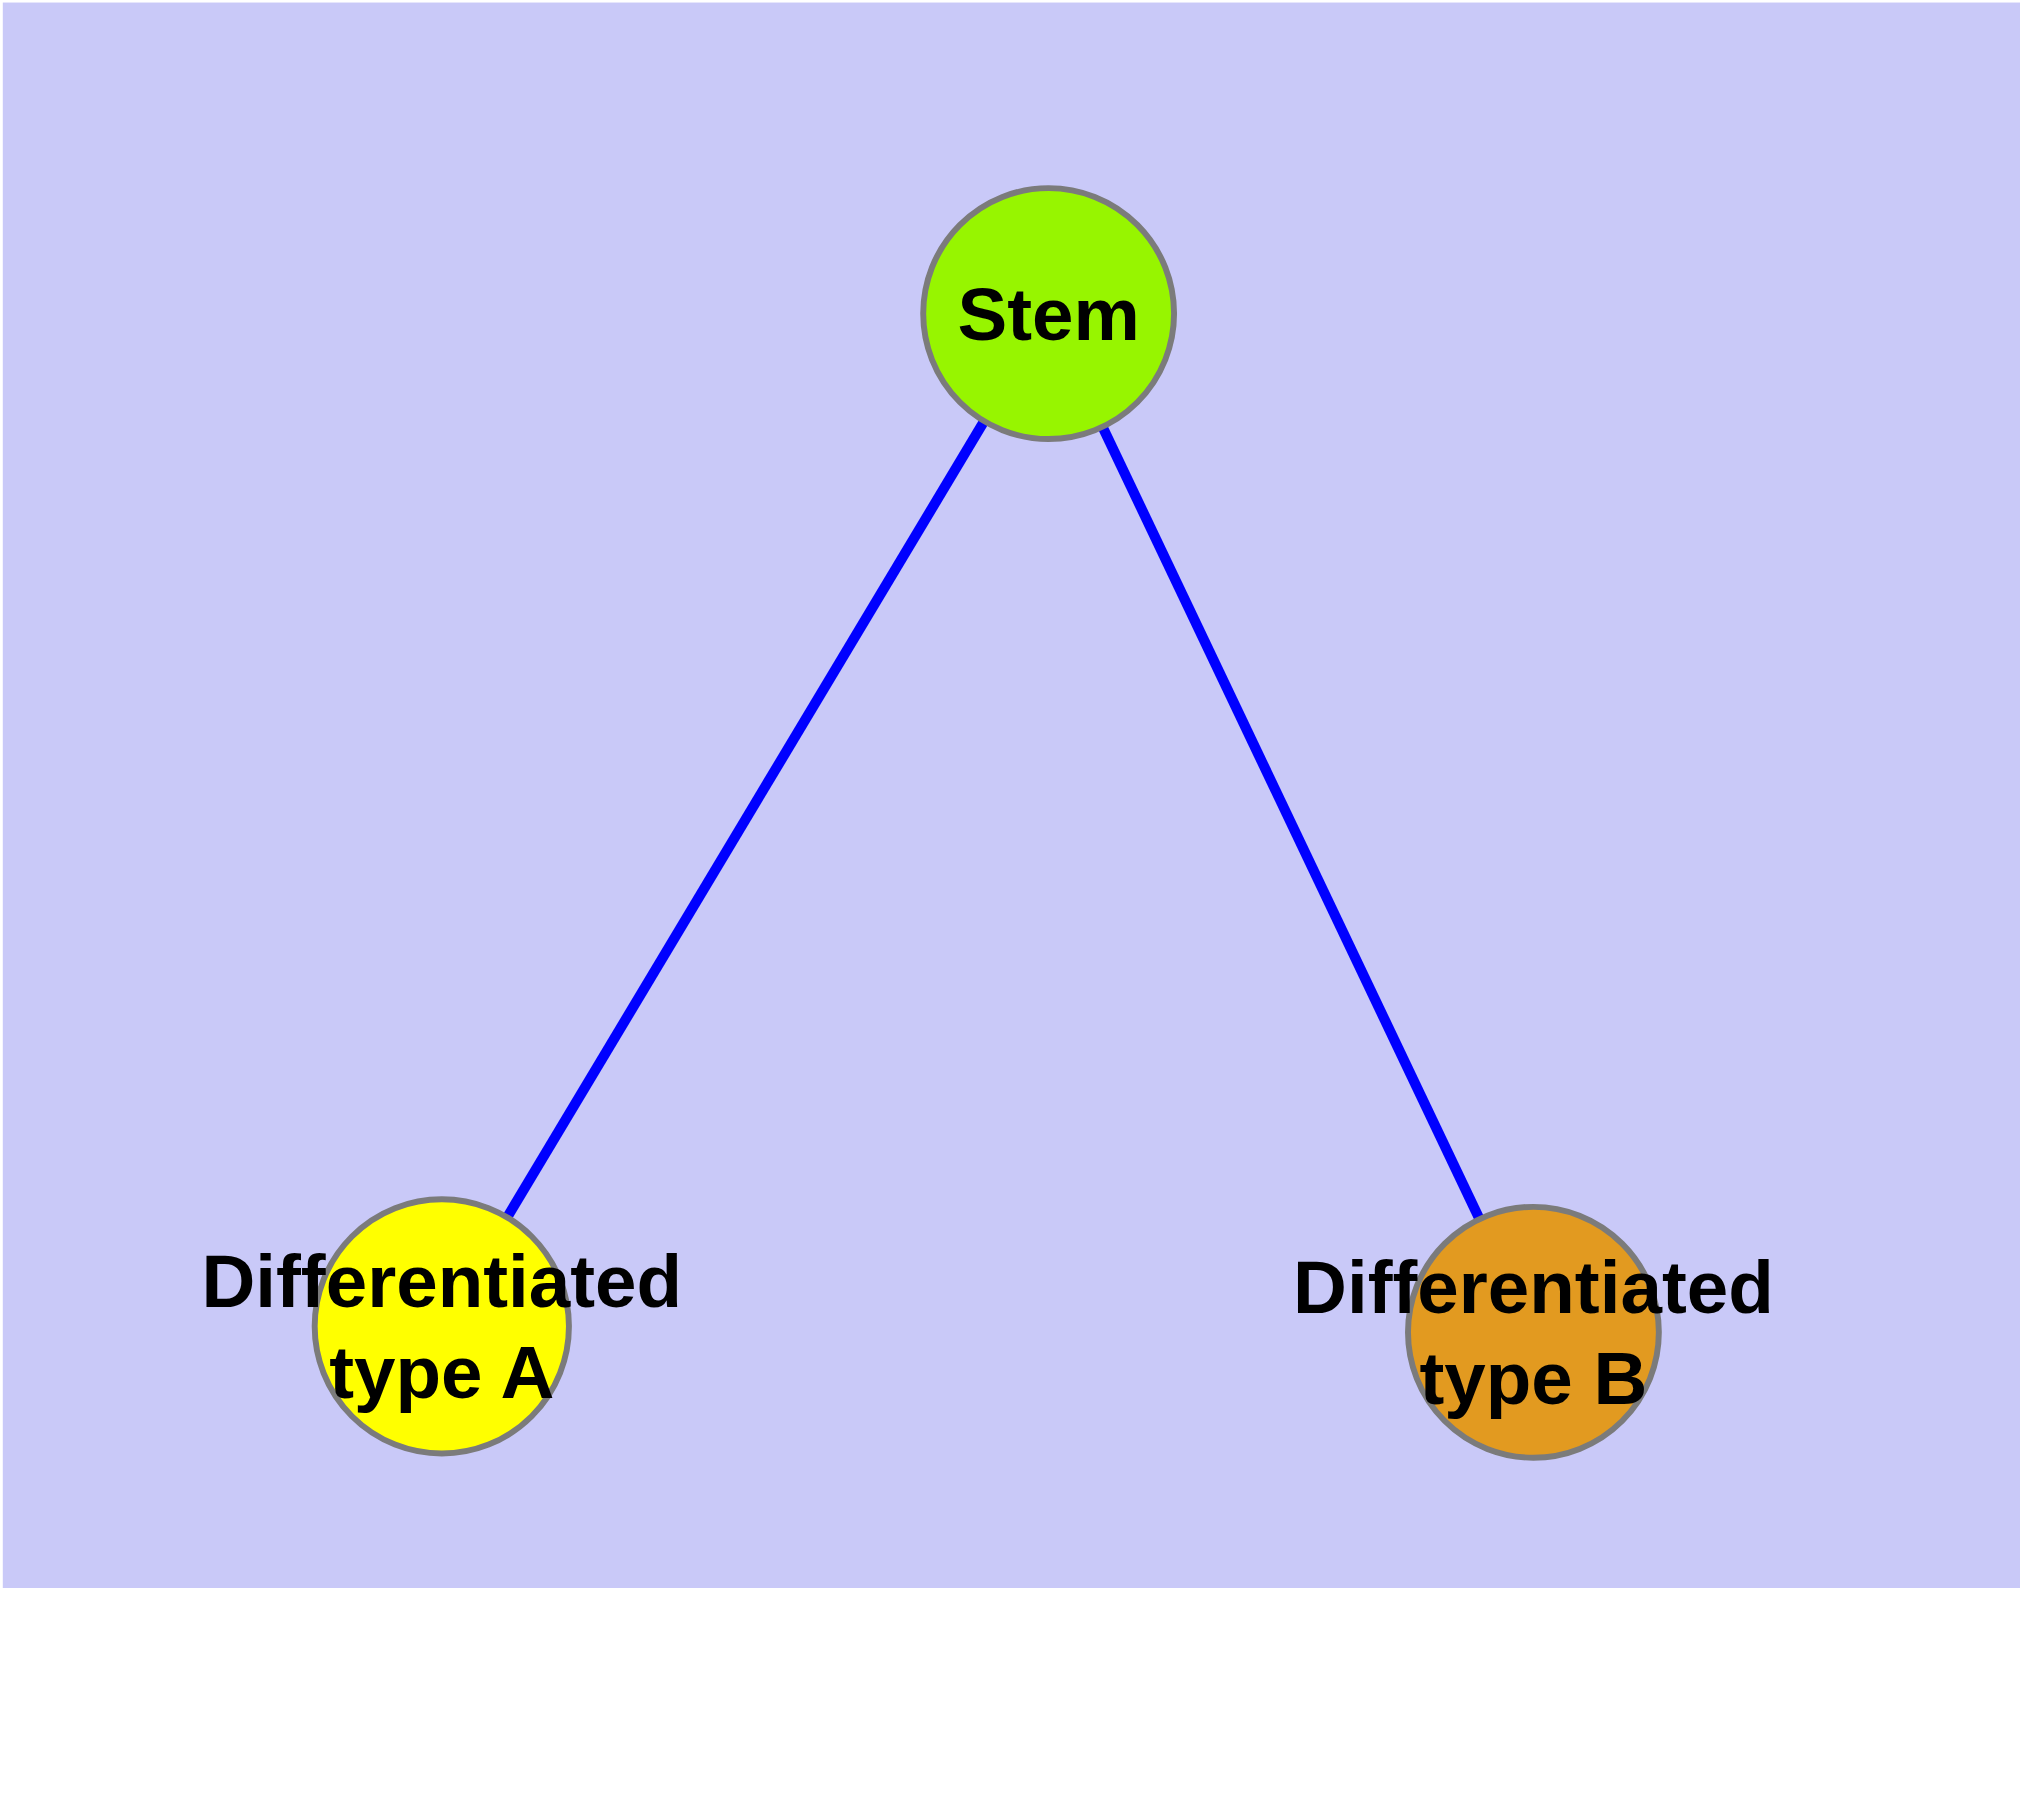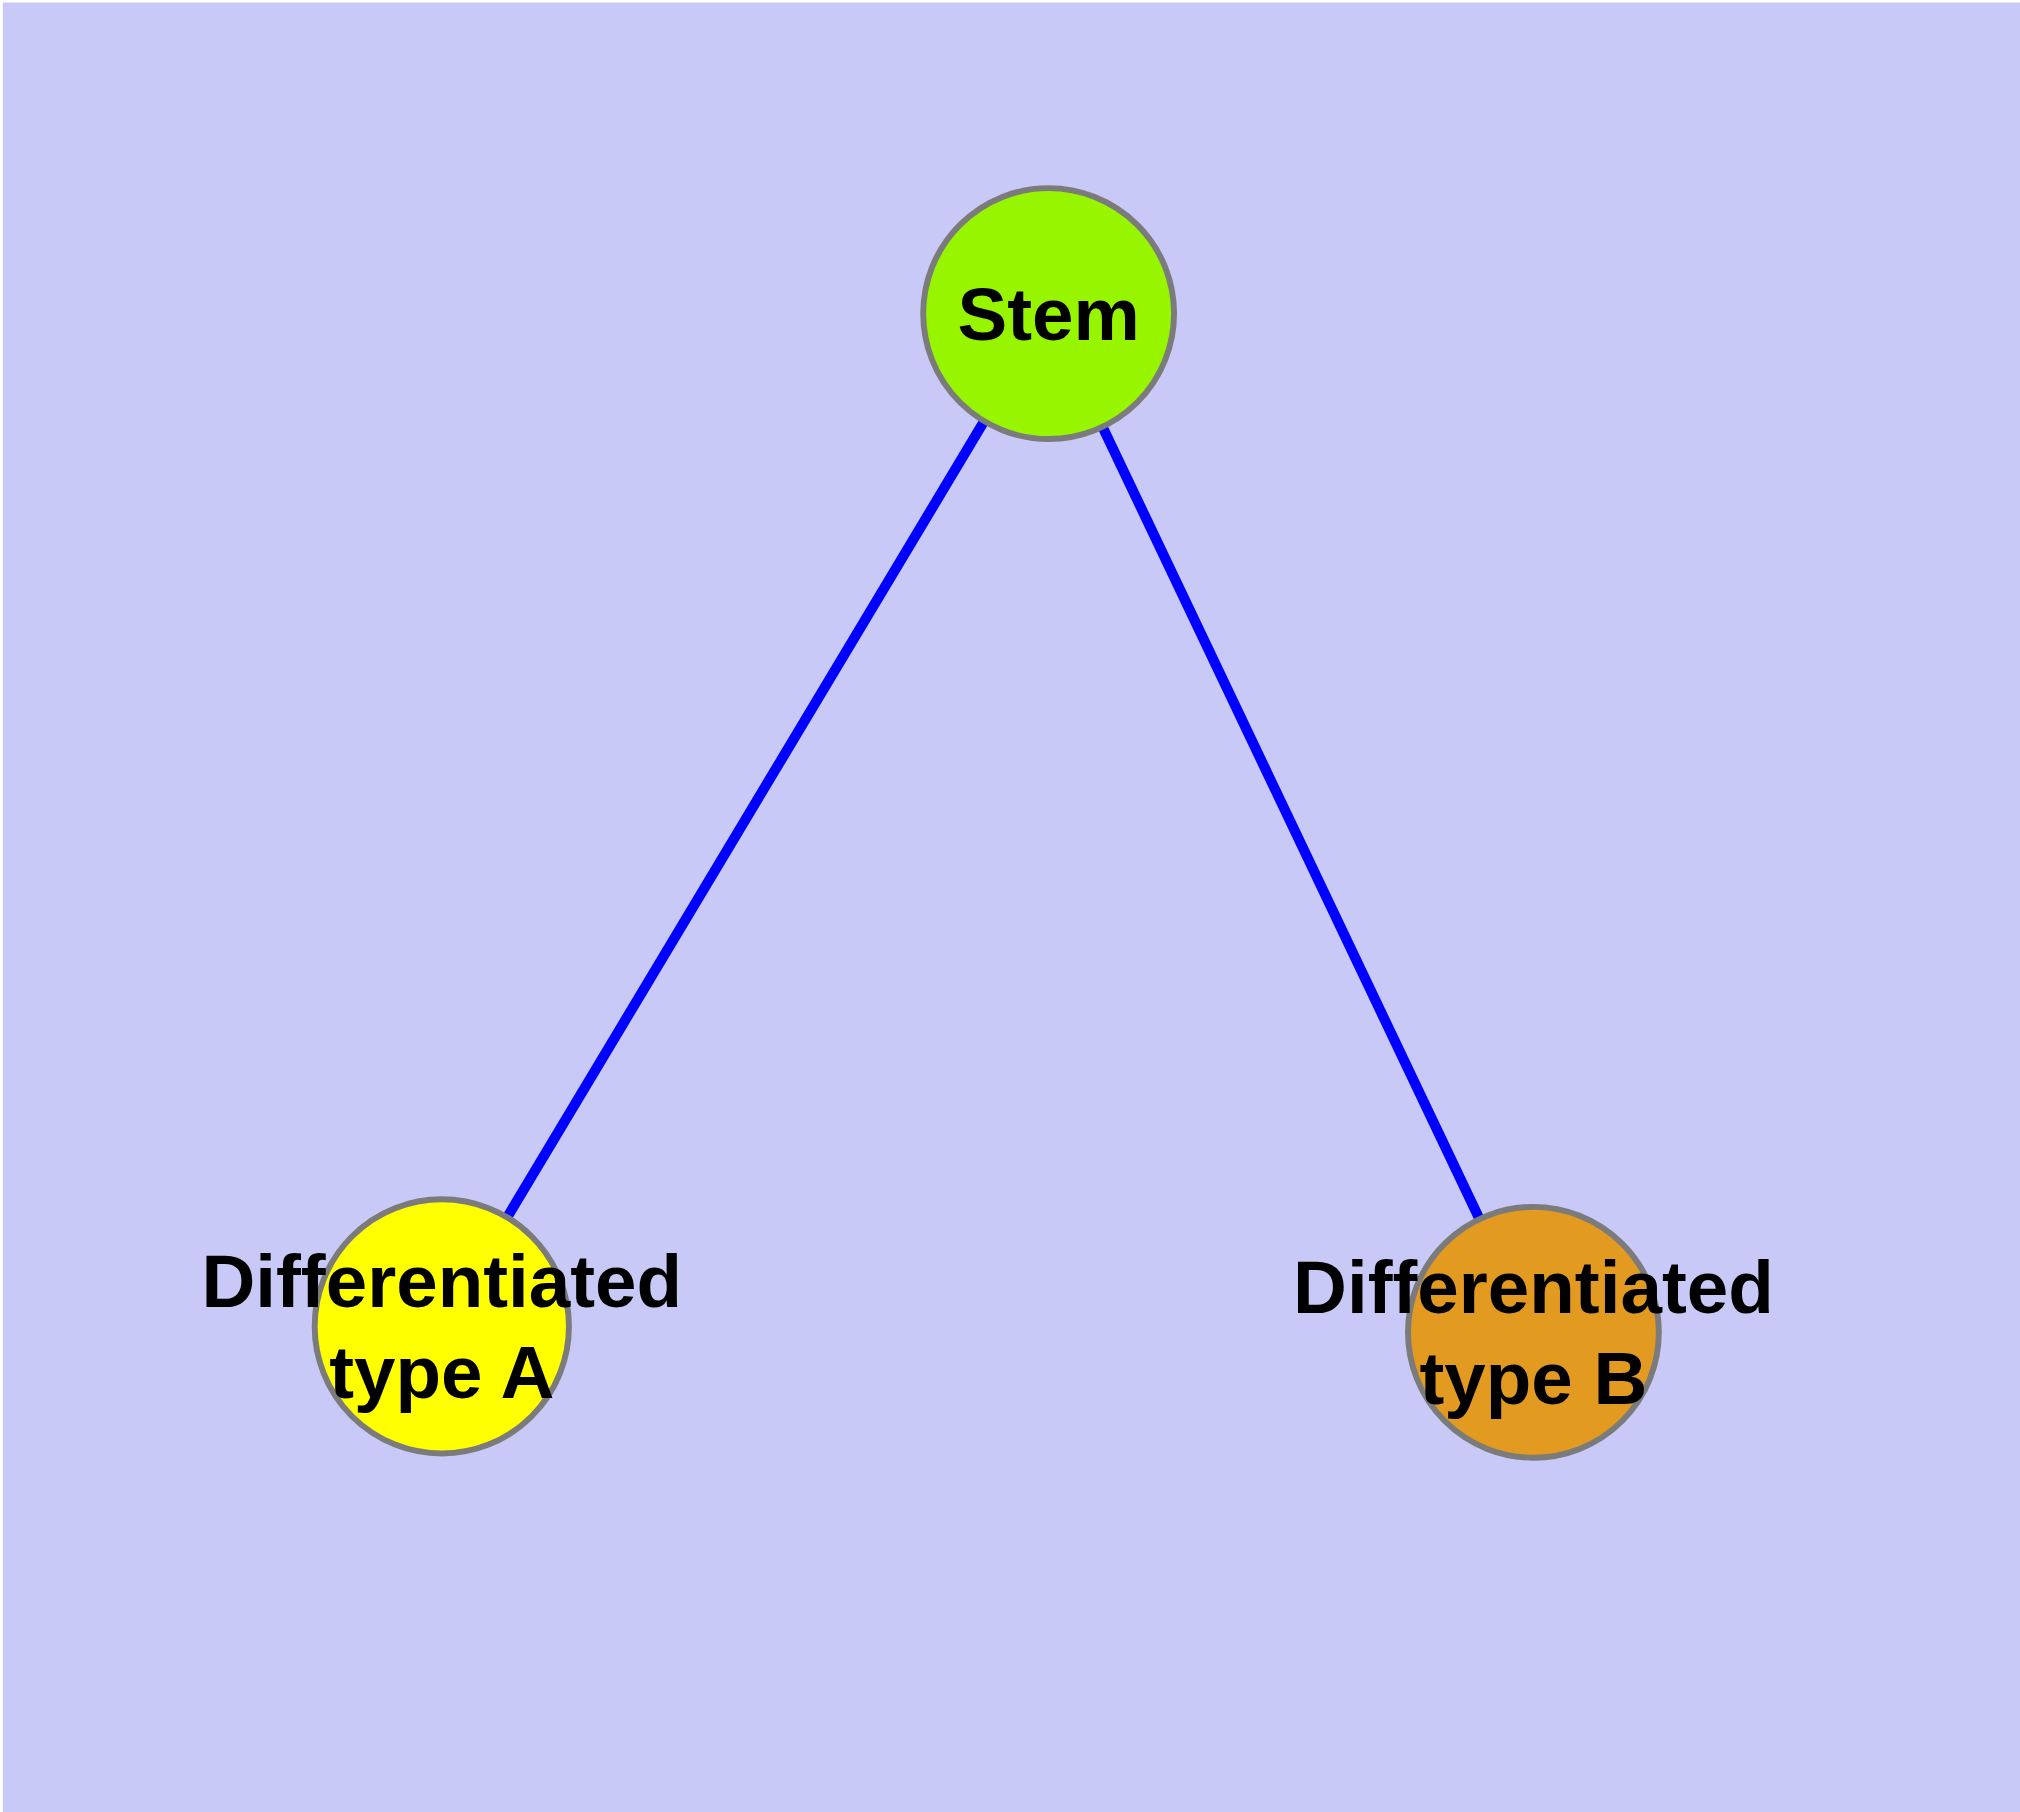--- a/index.html
+++ b/index.html
@@ -3,21 +3,21 @@
 <meta charset="utf-8">
 <style>
   html, body {
     margin: 0;
     padding: 0;
     background: #ffffff;
   }
   .figure-wrap {
     position: relative;
     width: 2021px;
-    height: 1812px;
+    height: 1588px;
     overflow: hidden;
     font-family: "Liberation Sans", sans-serif;
   }
   svg.diagram {
     display: block;
     width: 2021px;
     height: 1812px;
   }
   svg.diagram text {
     font-family: "Liberation Sans", "DejaVu Sans", sans-serif;

